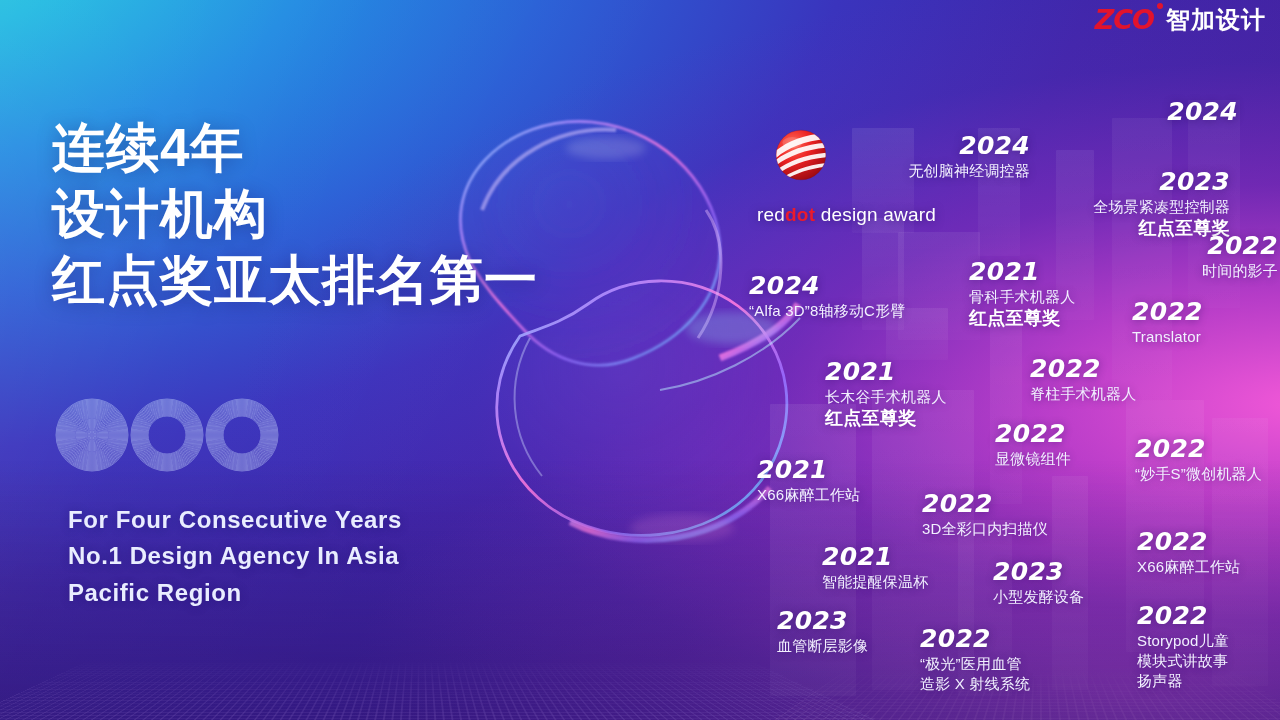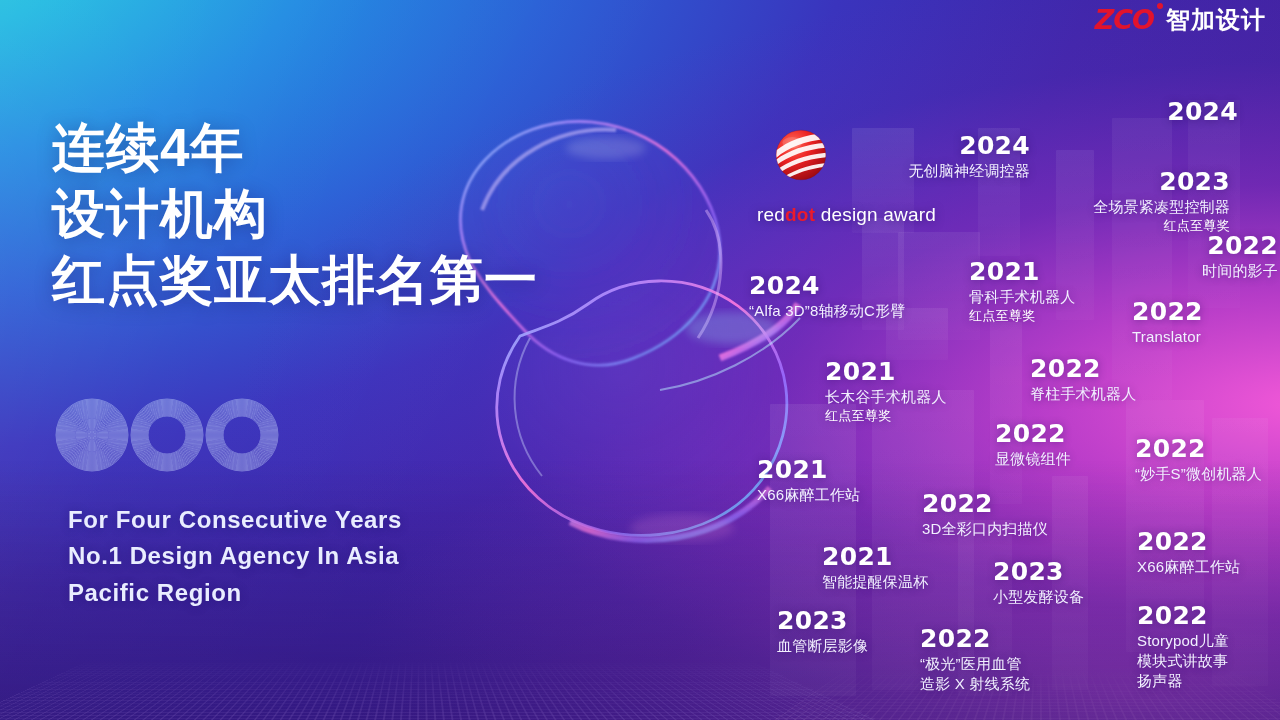--- a/index.html
+++ b/index.html
@@ -123,28 +123,29 @@
     border-radius:1px;
   }
 
   
   .awards { position:absolute; inset:0; z-index:22; }
   .award { position:absolute; color:#ffffff; text-shadow:0 1px 9px rgba(35,10,90,.45); }
   .award .yr {
     font-family:"DejaVu Sans",sans-serif;
     font-size:25px; font-weight:bold; line-height:1.08;
     letter-spacing:.3px;
+    font-style:italic;
   }
   .award .nm {
     font-size:15px; font-weight:400; line-height:1.32;
     letter-spacing:.2px; margin-top:2px;
     color:#f2f0ff;
   }
   .award .hon {
-    font-size:13px; font-weight:normal; line-height:1.32;
+    font-size:18px; font-weight:bold; line-height:1.32;
     letter-spacing:.3px; color:#ffffff;
   }
   .align-r { text-align:right; }
   .align-l { text-align:left; }
 
   
   .reddot { position:absolute; left:757px; top:124px; z-index:24; }
   .reddot-sphere { width:62px; height:62px; margin-left:13px; }
   .reddot-text {
     margin-top:14px;

